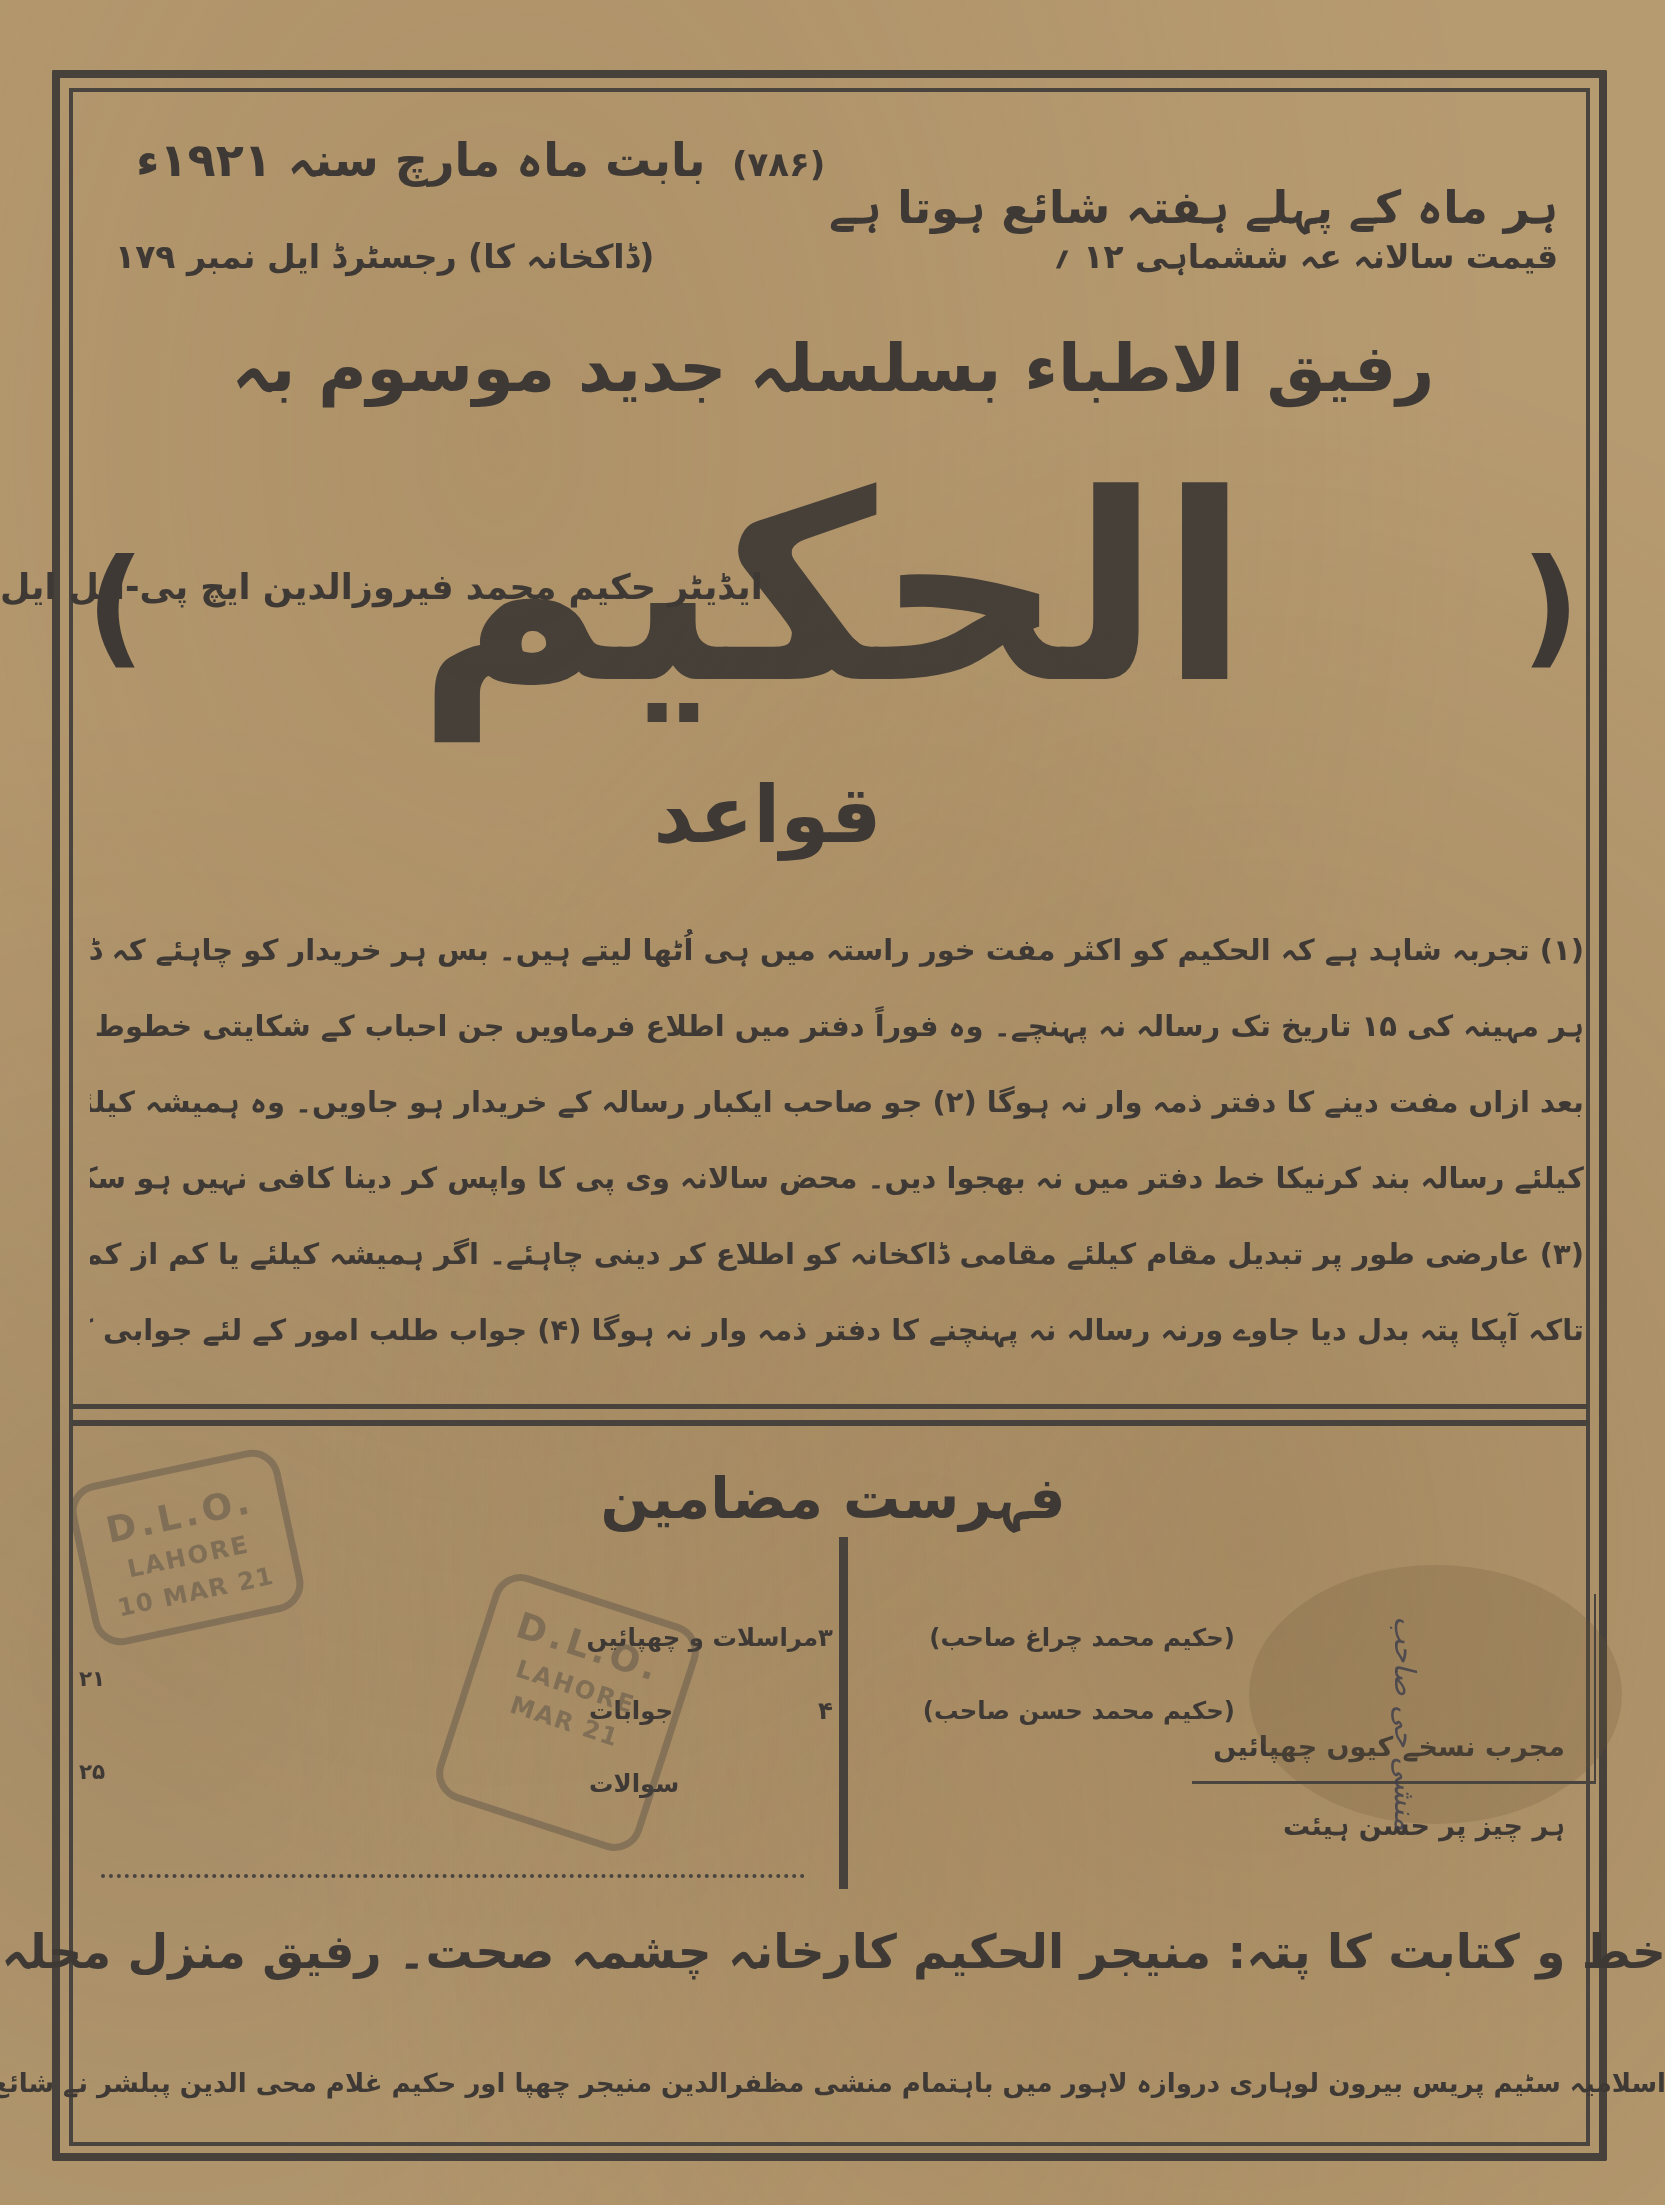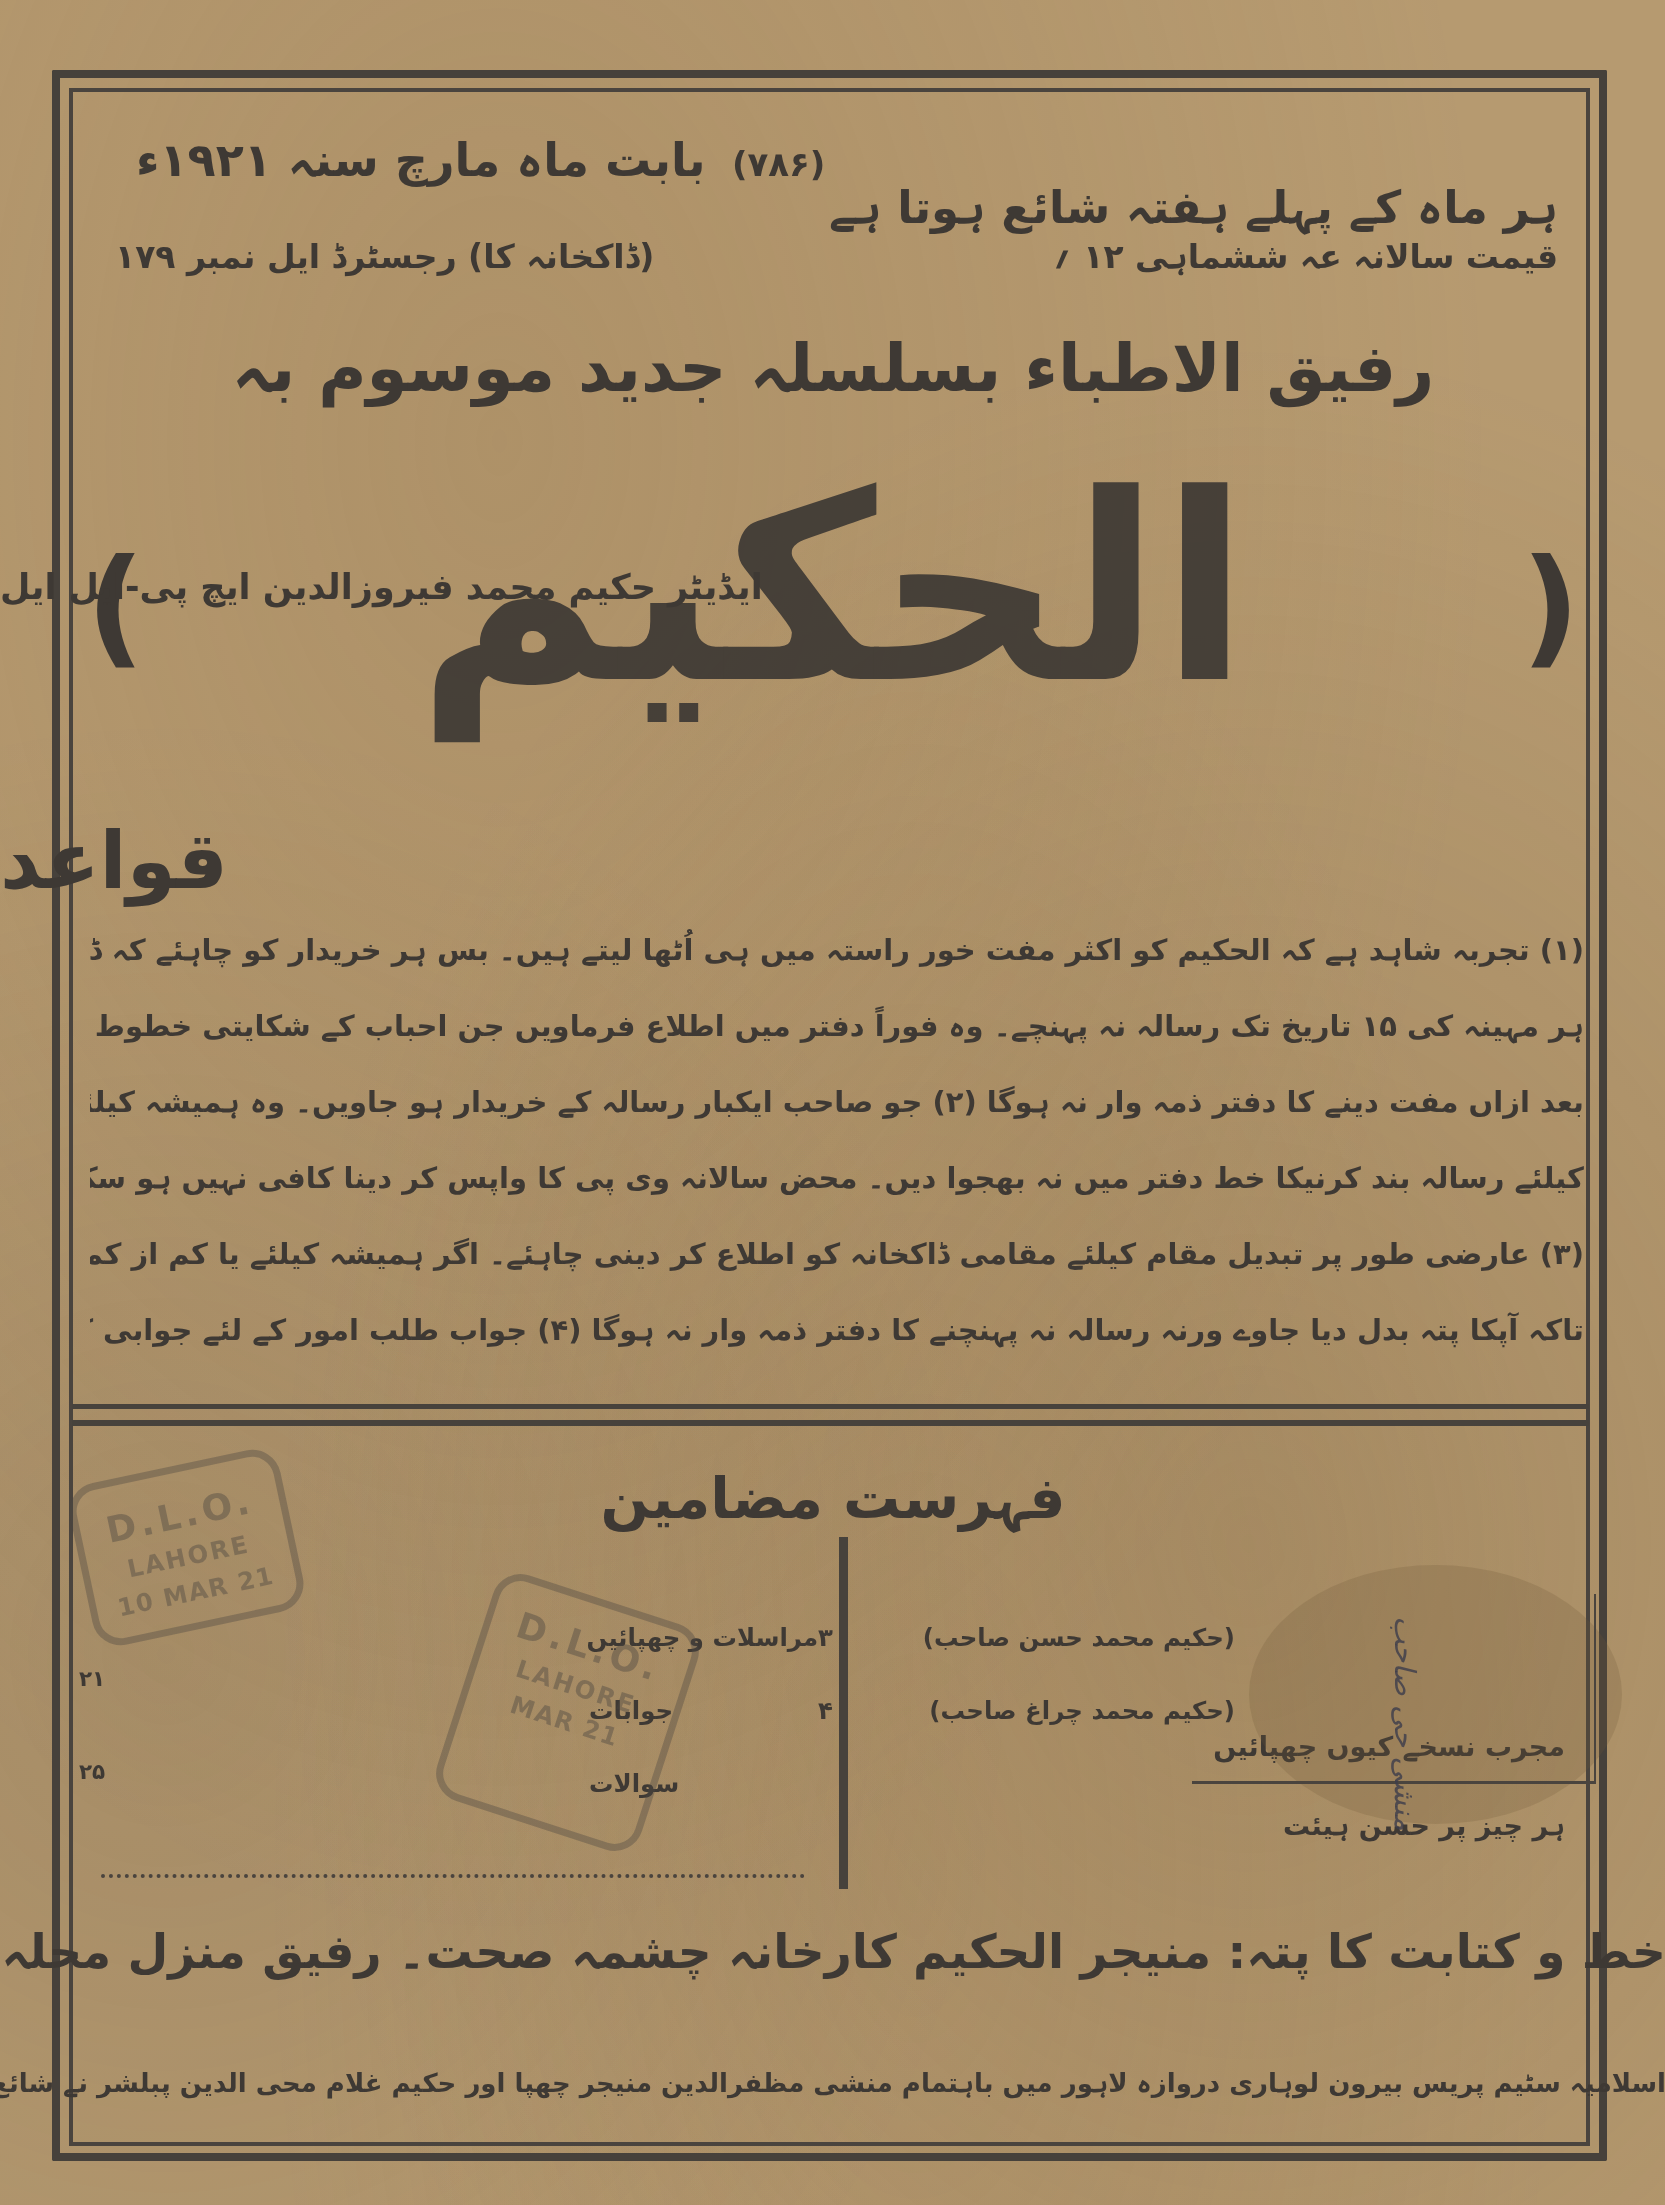--- a/index.html
+++ b/index.html
@@ -26,21 +26,21 @@
   .hdr-center { left:732px; top:144px; font-size:34px; font-weight:bold; }
   .hdr-right { right:108px; top:133px; font-size:45px; font-weight:bold;margin-top:48px; }
   .hdr2-left { left:115px; top:237px; font-size:33px; font-weight:bold; }
   .hdr2-right { right:108px; top:237px; font-size:33px; font-weight:bold; }
 
   .subtitle { left:0; width:1666px; top:330px; text-align:center; font-size:66px; font-weight:bold; }
   .title-big { left:0; width:1666px; top:460px; text-align:center; font-size:259px; font-weight:bold; line-height:1; letter-spacing:5.7px; }
   .editor { left:0; width:1594px; top:567px; text-align:left; font-size:35px; font-weight:bold; }
   .orn-left { left:86px; top:531px; font-size:129px; font-weight:bold; }
   .orn-right { right:86px; top:531px; font-size:129px; font-weight:bold; }
-  .rules-title { left:0; width:1535px; top:815px; text-align:left; font-size:79px; font-weight:bold; }
+  .rules-title { left:0; width:1535px; top:769px; text-align:center; font-size:79px; font-weight:bold; }
 
   .rules { left:90px; width:1494px; top:912px; font-size:29px; font-weight:bold; line-height:76px; }
   .rules .line { display:block; text-align:justify; text-align-last:justify; white-space:nowrap; overflow:hidden; }
   .rules .line.last { text-align-last:center; }
 
   .contents-title { left:0; width:1666px; top:1465px; text-align:center; font-size:57px; font-weight:bold; }
   .toc-left { left:589px; width:244px; top:1601px; font-size:24.4px; font-weight:bold; }
   .toc-right { left:862px; width:373px; top:1601px; font-size:24.4px; font-weight:bold; }
   .toc-item { height:73px; display:flex; justify-content:space-between; align-items:center; }
   .toc-num { font-family:"DejaVu Sans", sans-serif; font-size:24.4px; }
@@ -108,24 +108,24 @@
     <span>جوابات</span>
   </div>
   <div class="toc-item">
     <span class="toc-num"></span>
     <span>سوالات</span>
   </div>
 </div>
 
 <div class="abs toc-right urdu ink">
   <div class="toc-item">
-    <span>(حکیم محمد حسن صاحب)</span>
+    <span>(حکیم محمد چراغ صاحب)</span>
   </div>
   <div class="toc-item">
-    <span>(حکیم محمد چراغ صاحب)</span>
+    <span>(حکیم محمد حسن صاحب)</span>
   </div>
 </div>
 
 <div class="abs right-col urdu ink">
   <div>مجرب نسخے کیوں چھپائیں</div>
   <div>ہر چیز پر حسن ہیئت</div>
 </div>
 
 <div class="abs left-nums urdu ink">
   <div>۲۱</div>

